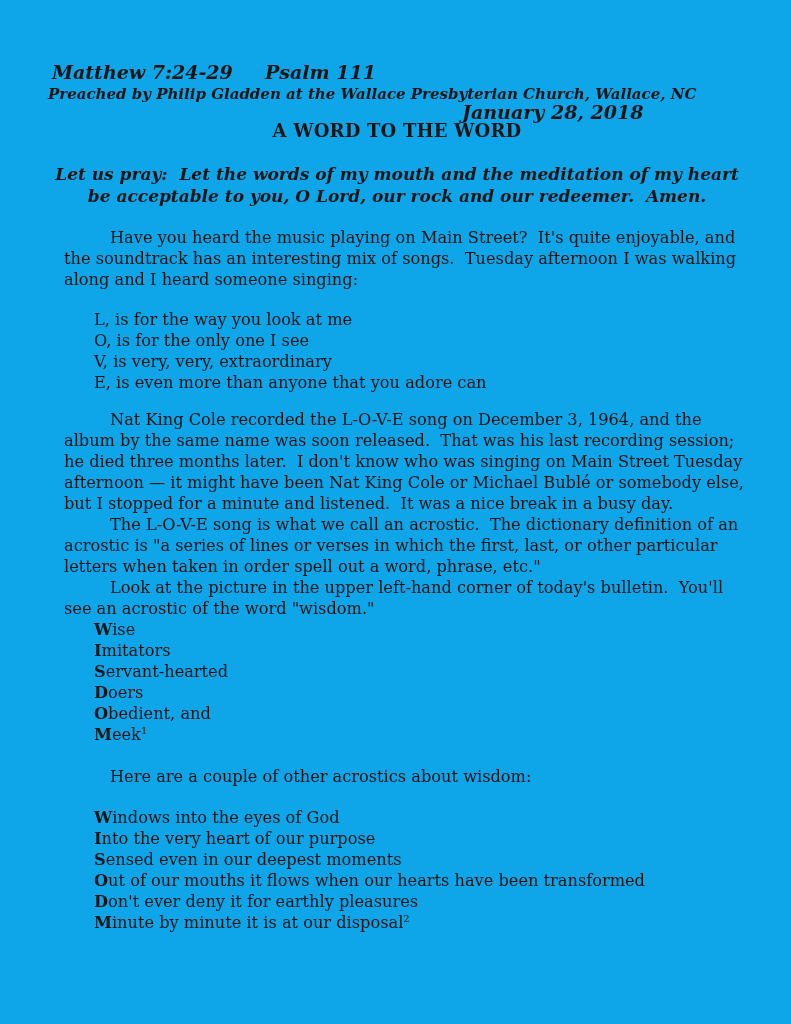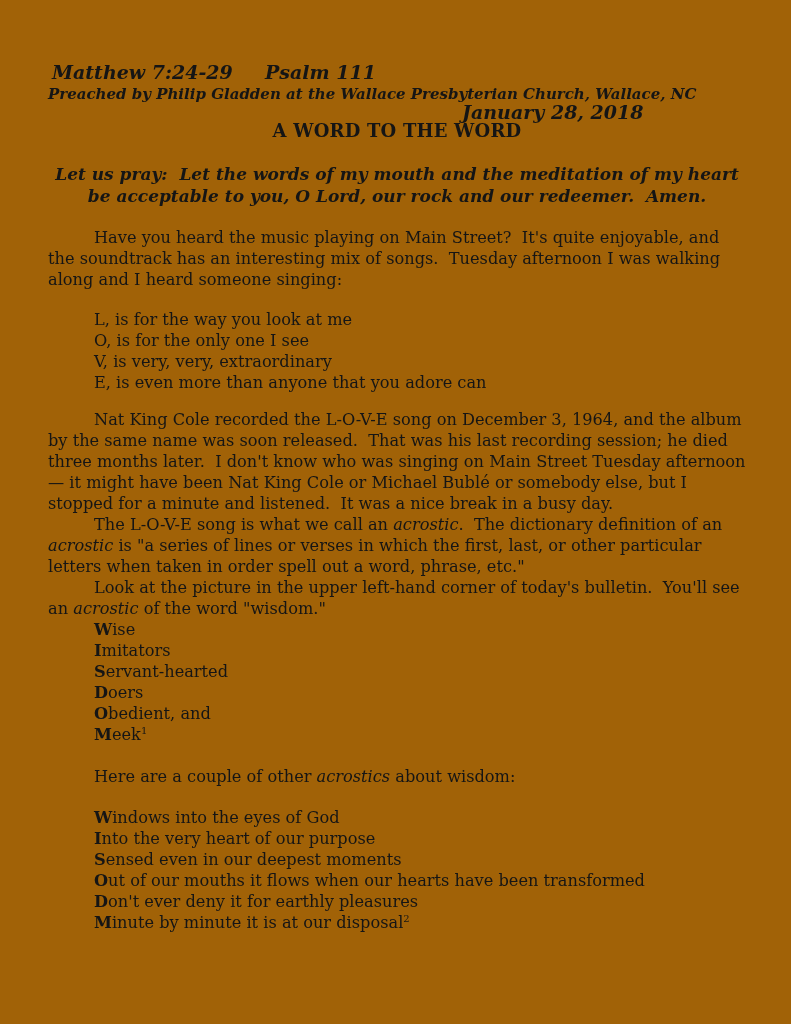--- a/index.html
+++ b/index.html
@@ -4,21 +4,21 @@
 <style>
   html, body {
     margin: 0;
     padding: 0;
     background: #ffffff;
   }
   .page {
     position: relative;
     width: 791px;
     height: 1024px;
-    background: #a16207;
+    background: #0ea5e9;
     box-sizing: border-box;
     padding: 60px 45px 0 48px;
     font-family: "DejaVu Serif", "Liberation Serif", serif;
     color: #151515;
     overflow: hidden;
   }
   .hline1 {
     position: relative;
     height: 24px;
     font-weight: bold;
@@ -52,37 +52,37 @@
     margin: 22px 0 0 0;
     white-space: pre-wrap;
     text-align: center;
   }
   .para {
     font-size: 16.2px;
     line-height: 21px;
     margin: 0;
     white-space: pre-wrap;
   }
-  .indent { text-indent: 46px; }
+  .indent { text-indent: 46px; margin-left: 16px; }
   .block {
     font-size: 16.2px;
     line-height: 21px;
     margin: 0 0 0 46px;
   }
   .mt-para1   { margin-top: 20px; }
   .mt-lyrics  { margin-top: 19px; }
   .mt-natcole { margin-top: 16px; }
   .mt-here    { margin-top: 21px; }
   .mt-acro2   { margin-top: 20px; }
   .lead { font-weight: bold; }
   sup.fn {
     font-size: 10px;
     line-height: 0;
   }
-  .it { font-style: italic; }
+  .it { }
 </style>
 </head>
 <body>
 
 <div class="page">
 
   <div class="hline1">
     <span class="h-scripture">Matthew 7:24-29</span>
     <span class="h-psalm">Psalm 111</span>
     <span class="h-date">January 28, 2018</span>

